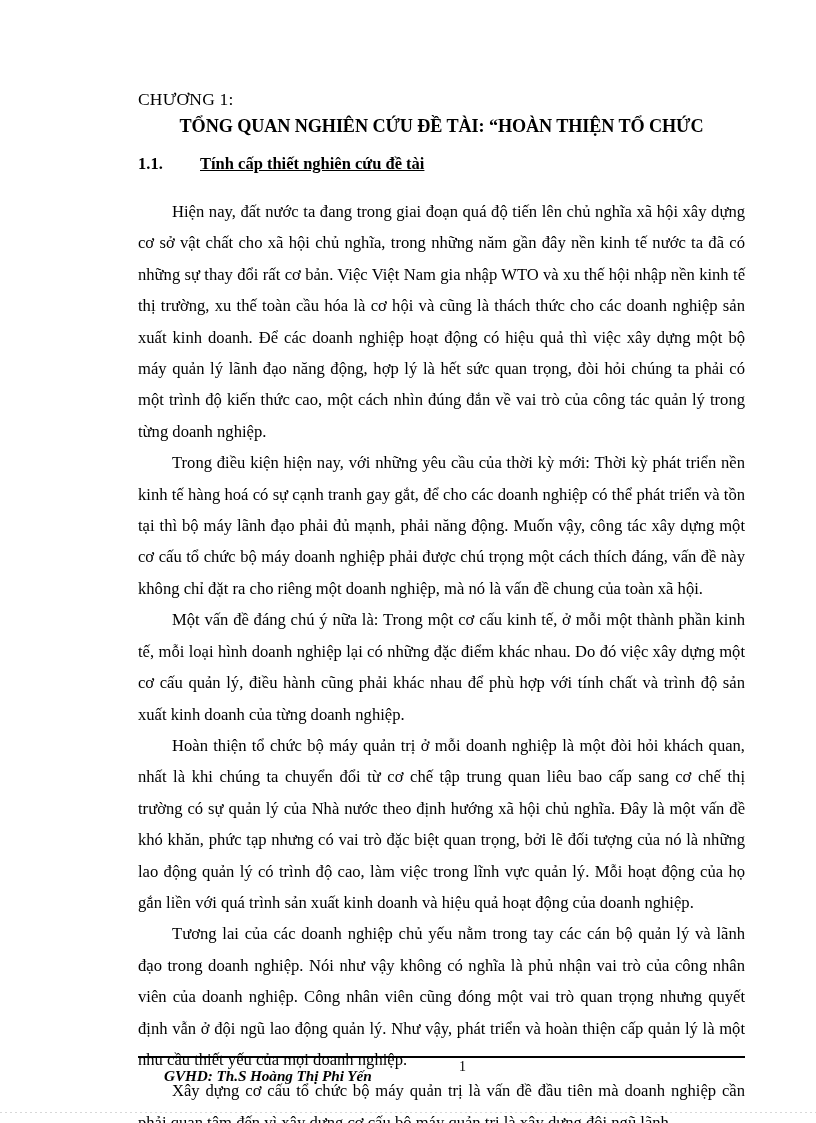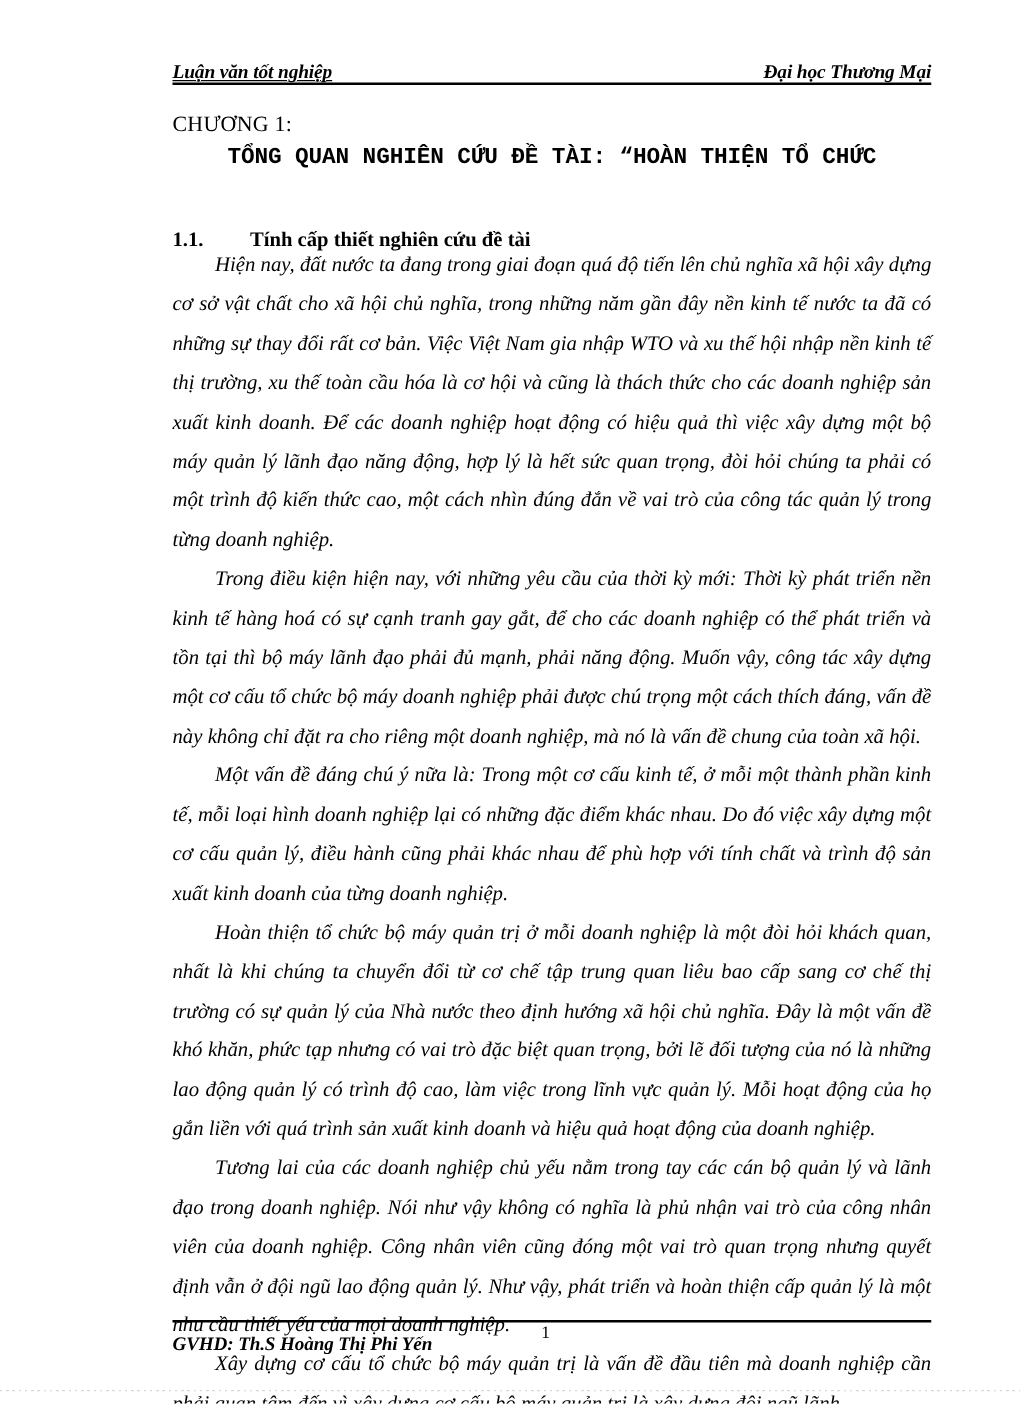--- a/index.html
+++ b/index.html
@@ -70,33 +70,33 @@
     text-align: center;
     font-size: 18.2px;
     font-weight: bold;
     line-height: 1.42;
     letter-spacing: -0.1px;
   }
 
   .doc-title .title-line {
     display: block;
     white-space: nowrap;
-    font-family: Liberation Mono, monospace;
   }
 
   
   .section-heading {
     position: absolute;
     left: 138px;
-    top: 182px;
+    top: 154px;
     width: 607px;
     font-size: 16.5px;
     font-weight: bold;
     line-height: 1.2;
     white-space: nowrap;
+    text-decoration: underline;
   }
   .section-heading .sec-num {
     display: inline-block;
     width: 62px;
   }
 
   
   .body-text {
     position: absolute;
     left: 138px;
@@ -105,40 +105,40 @@
     font-size: 16.6px;
     line-height: 31.4px;
     text-align: justify;
     text-justify: inter-word;
   }
 
   .body-text p {
     margin: 0;
     text-indent: 34px;
     text-align: justify;
-    font-style: italic;
   }
 
   
   .running-footer {
     position: absolute;
     left: 138px;
     top: 1056px;
     width: 607px;
     border-top: 2.4px solid #000;
     box-sizing: border-box;
   }
 
   .footer-row {
     position: relative;
     height: 30px;
     display: flex;
     justify-content: space-between;
     align-items: center;
     padding-top: 3px;
+    margin-left: 26px;
   }
 
   .footer-row .ftr-text {
     font-size: 15.3px;
     font-weight: bold;
     font-style: italic;
     white-space: nowrap;
     letter-spacing: -0.1px;
   }
 
@@ -163,24 +163,20 @@
       #d8d8d8 0px, #d8d8d8 2px,
       #ffffff 2px, #ffffff 5px
     );
   }
 </style>
 </head>
 <body>
 
 <div class="page">
 
-  <div class="running-header">
-    <span class="hdr-text hdr-left">Luận văn tốt nghiệp</span>
-    <span class="hdr-text hdr-right">Đại học Thương Mại</span>
-  </div>
 
   <div class="chapter-label">CHƯƠNG 1:</div>
 
   <div class="doc-title">
     <span class="title-line">TỔNG QUAN NGHIÊN CỨU ĐỀ TÀI: “HOÀN THIỆN TỔ CHỨC</span>
   </div>
 
   <div class="section-heading">
     <span class="sec-num">1.1.</span><span>Tính cấp thiết nghiên cứu đề tài</span>
   </div>

